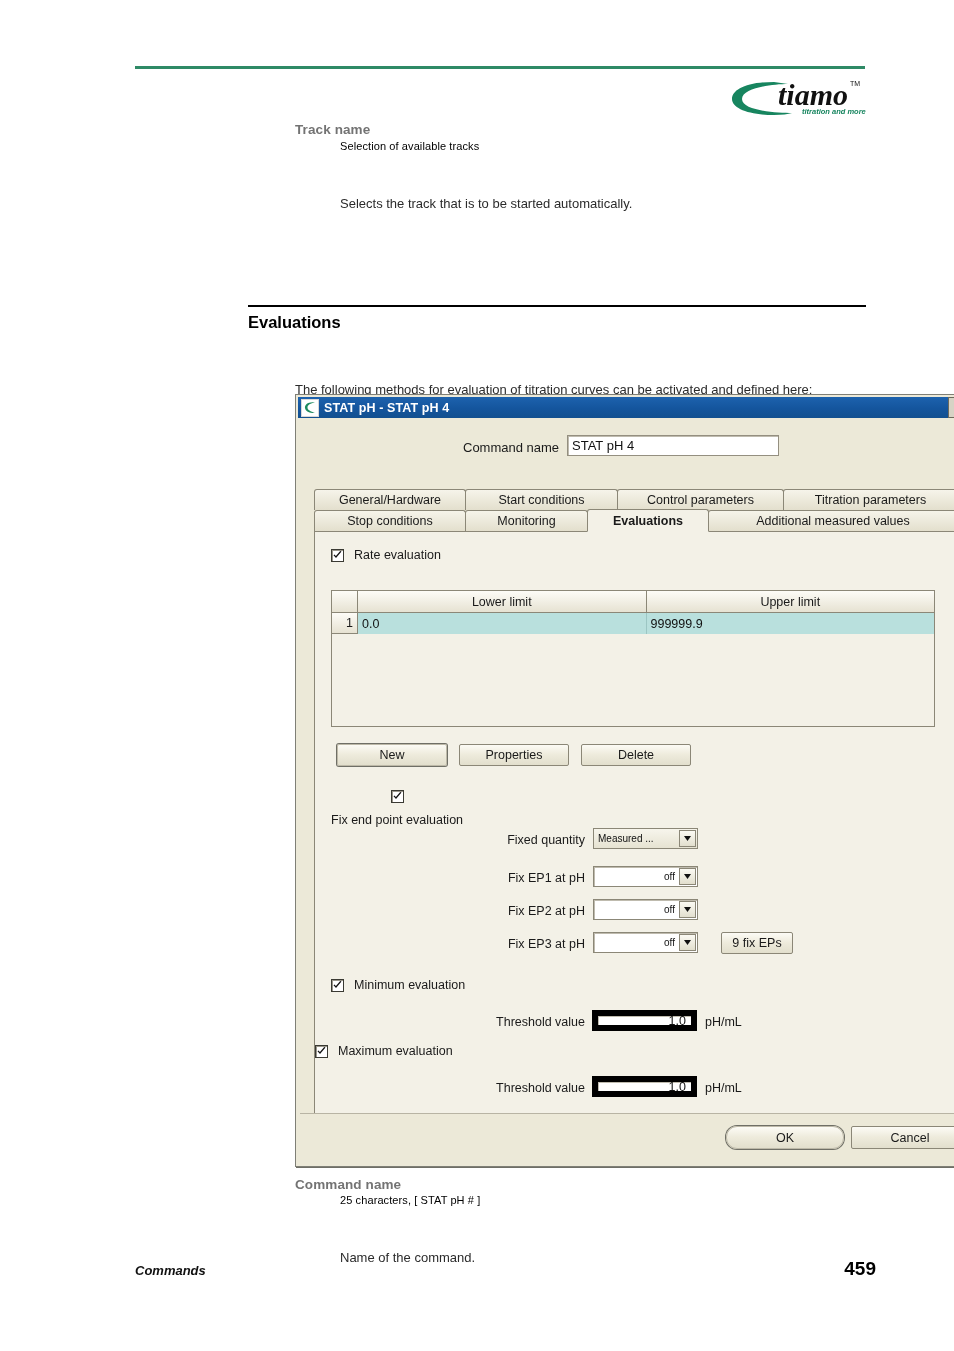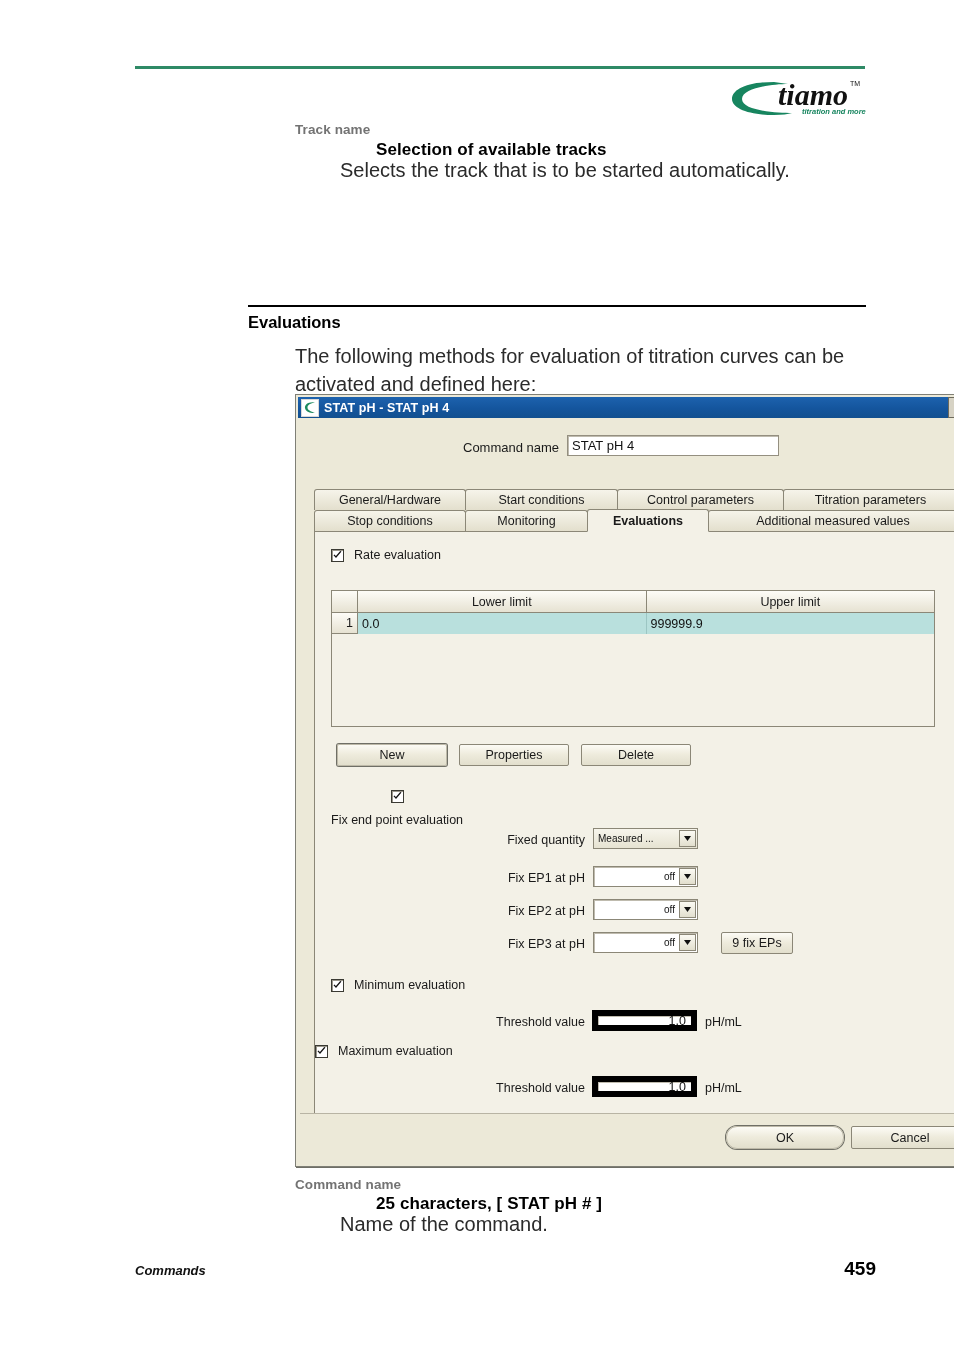--- a/index.html
+++ b/index.html
@@ -10,22 +10,22 @@
   }
   .page{position:absolute;inset:0;}
 
   
   .header-rule{position:absolute;left:135px;top:66px;width:730px;height:3px;background:#2f8a66;}
   .logo{position:absolute;left:730px;top:72px;width:140px;height:48px;}
   .logo svg{display:block;}
 
   
   .b-head{font-weight:bold;font-size:13.5px;color:#737373;letter-spacing:.1px;}
-  .b-sub{font-weight:bold;font-size:17px;color:#000;letter-spacing:.1px;margin-left:36px;}
-  .body-txt{font-size:20px;color:#2b2b2b;line-height:1.38;}
+  .b-sub{font-weight:normal;font-size:11px;color:#000;letter-spacing:.1px;}
+  .body-txt{font-size:13px;color:#2b2b2b;line-height:1.38;margin-top:38px;}
 
   .track-name{position:absolute;left:295px;top:122px;}
   .track-sub{position:absolute;left:340px;top:140px;}
   .track-desc{position:absolute;left:340px;top:157px;width:520px;}
 
   
   .note-box{position:absolute;left:295px;top:190px;width:568px;height:66px;border:1px solid #000;background:#fff;}
   .note-title{position:absolute;left:8px;top:4px;font-style:italic;font-weight:bold;font-size:13.5px;color:#000;}
   .note-body{position:absolute;left:8px;top:22px;width:548px;font-style:italic;font-size:14.5px;color:#2b2b2b;line-height:1.38;}
 

